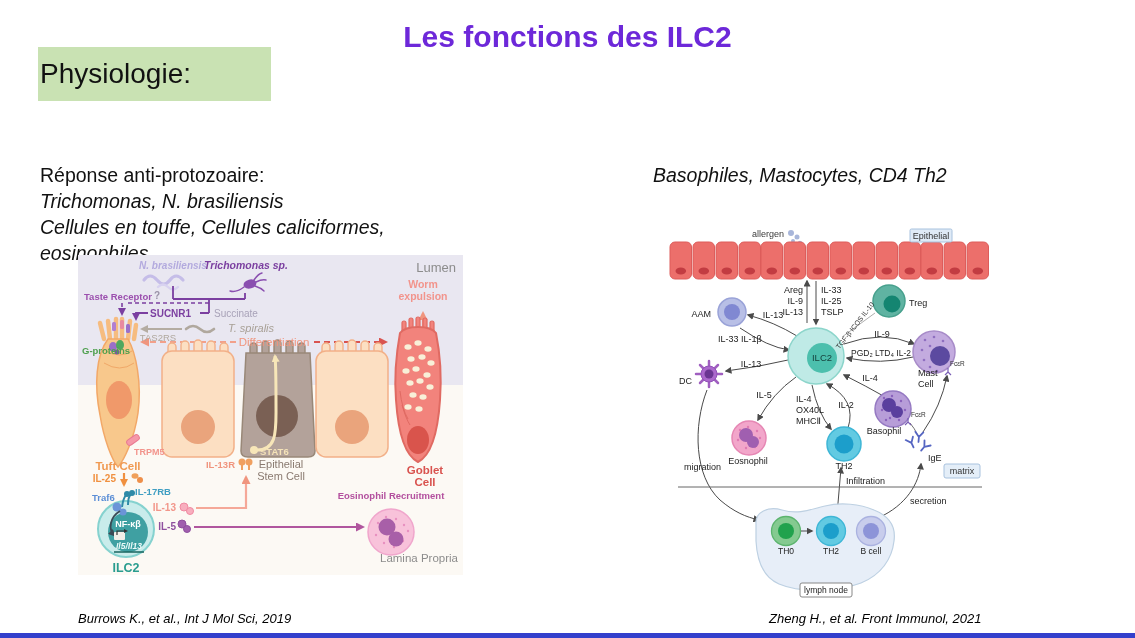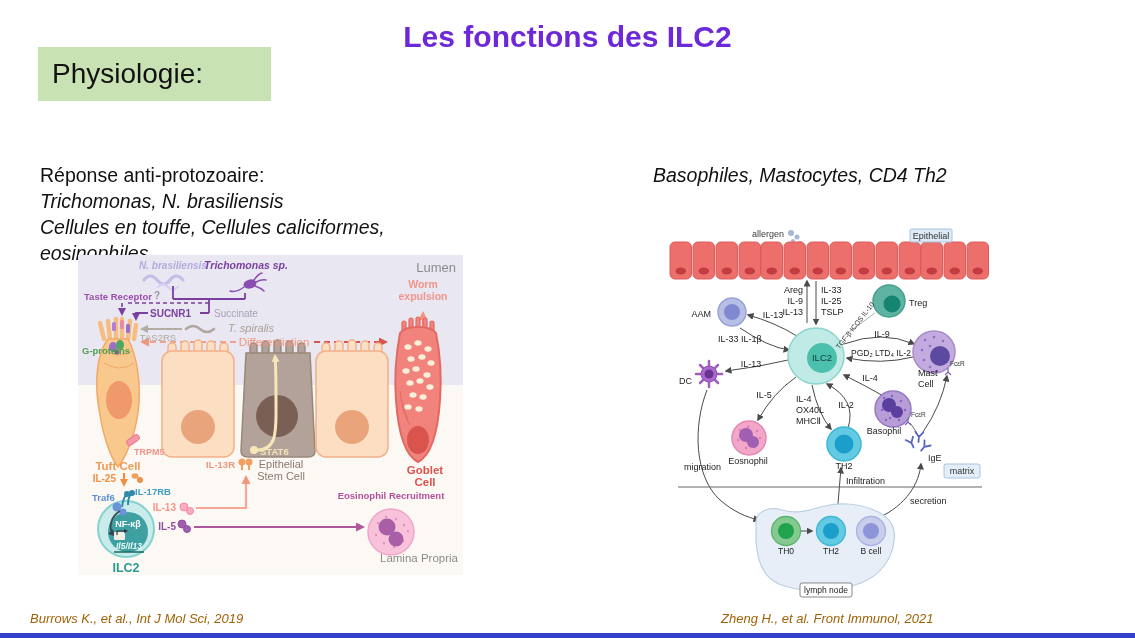--- a/index.html
+++ b/index.html
@@ -2,26 +2,26 @@
 <html><head>
 <meta charset="utf-8">
 <style>
   html,body{margin:0;padding:0;}
   body{width:1135px;height:638px;position:relative;background:#ffffff;
        font-family:"Liberation Sans",sans-serif;overflow:hidden;}
   .title{position:absolute;top:20px;left:0;width:100%;text-align:center;
          font-size:30px;font-weight:bold;color:#6d28d9;}
   .section-box{position:absolute;left:38px;top:47px;width:233px;height:54px;
          background:#c9e2b3;font-size:28px;color:#111;display:flex;
-         align-items:center;padding-left:14px;box-sizing:border-box;}
+         align-items:center;padding-left:2px;box-sizing:border-box;}
   .tblock{position:absolute;font-size:19.5px;line-height:26px;color:#111;white-space:nowrap;margin-top:38px;}
   .tblock .it{font-style:italic;}
   #leftblock{left:40px;top:124px;}
   #rightblock{left:653px;top:124px;}
-  .cite{position:absolute;font-style:italic;font-size:13px;color:#a16207;white-space:nowrap;}
+  .cite{position:absolute;font-style:italic;font-size:13px;color:#000000;white-space:nowrap;margin-left:48px;}
   #citeL{left:30px;top:611px;}
   #citeR{left:721px;top:611px;}
   .botbar{position:absolute;left:0;bottom:0;width:100%;height:5px;background:#3340cc;}
   #figL{position:absolute;left:78px;top:255px;}
   #figR{position:absolute;left:660px;top:228px;}
   svg text{font-family:"Liberation Sans",sans-serif;}
 </style>
 </head>
 <body>
 

